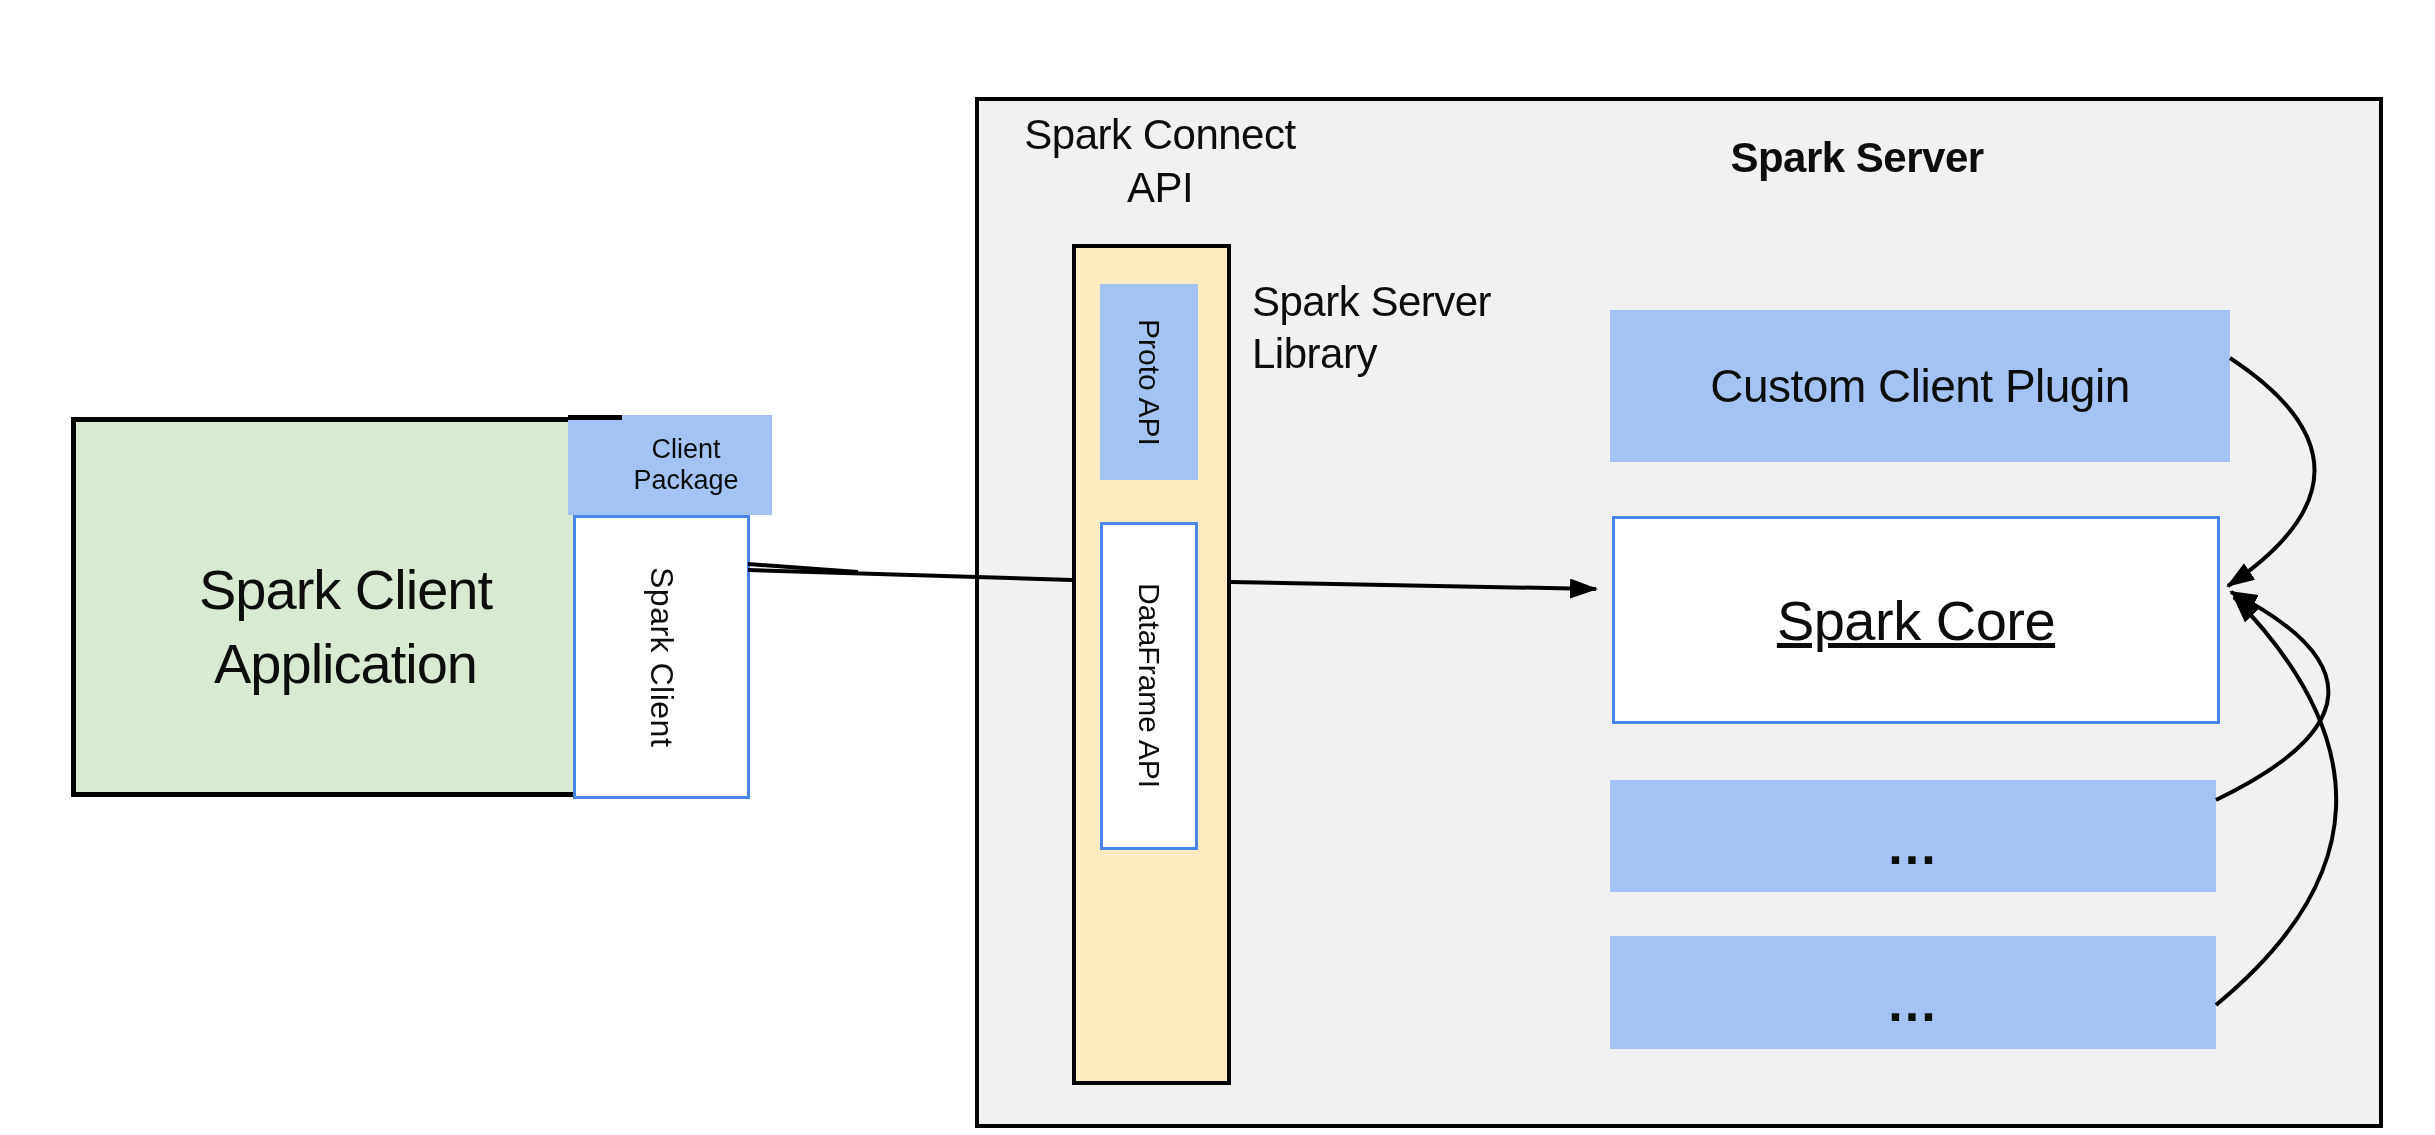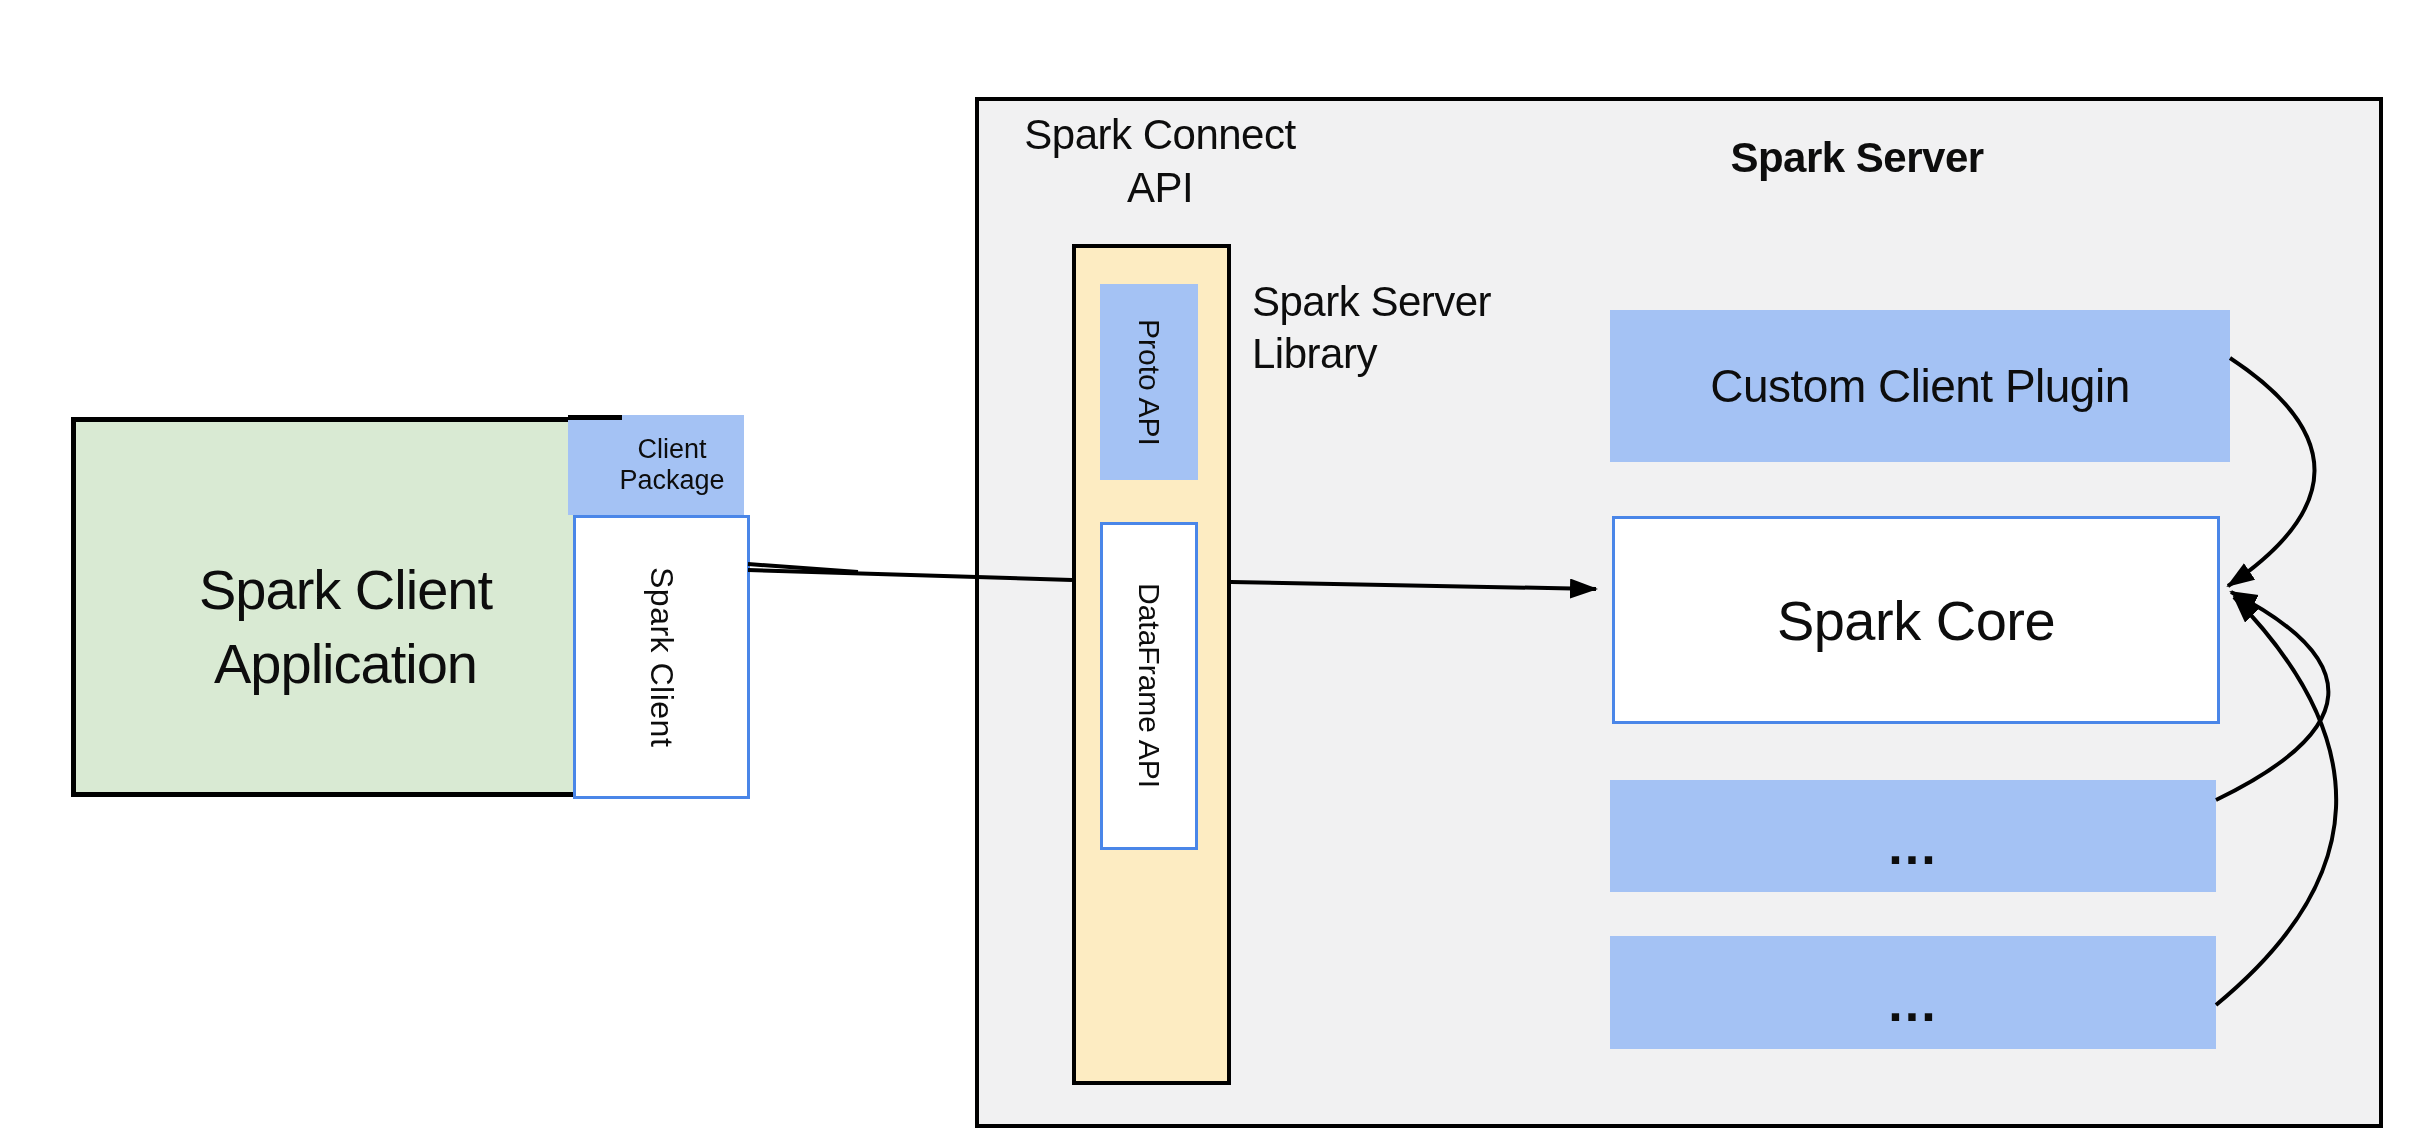--- a/index.html
+++ b/index.html
@@ -6,42 +6,42 @@
   .canvas{position:relative;width:2435px;height:1135px;background:#ffffff;overflow:hidden;
           font-family:"Liberation Sans", sans-serif;color:#0d0d0d;}
   .abs{position:absolute;box-sizing:border-box;margin-top:32px;}
   .center{display:flex;align-items:center;justify-content:center;text-align:center;}
   .preline{white-space:pre-line;}
 
   
   .green-box{left:71px;top:385px;width:549px;height:380px;background:#d9ead3;border:5px solid #000;z-index:1;}
   .green-label{left:71px;top:385px;width:549px;height:380px;z-index:2;font-size:56px;line-height:74px;
                letter-spacing:-1px;padding-top:40px;}
-  .client-pkg{left:568px;top:383px;width:176px;height:100px;background:#a4c2f4;z-index:3;
+  .client-pkg{left:568px;top:383px;width:204px;height:100px;background:#a4c2f4;z-index:3;
               font-size:27px;line-height:31px;padding-left:32px;}
   .white-client{left:573px;top:483px;width:177px;height:284px;background:#fff;border:3px solid #4a86e8;z-index:4;}
   .vtext{writing-mode:vertical-rl;text-orientation:mixed;}
   .white-client .vtext{font-size:32px;letter-spacing:0.5px;}
   .green-topline{left:568px;top:383px;width:54px;height:5px;background:#000;z-index:5;}
 
   
   .gray-box{left:975px;top:65px;width:1408px;height:1031px;background:#f1f1f2;border:4px solid #000;z-index:1;}
 
   .connect-title{left:1000px;top:76px;width:320px;height:106px;z-index:2;font-size:42px;line-height:53px;letter-spacing:-0.5px;}
   .server-title{left:1707px;top:100px;width:300px;height:52px;z-index:2;font-size:42px;line-height:52px;font-weight:bold;letter-spacing:-0.5px;}
 
   .yellow-box{left:1072px;top:212px;width:159px;height:841px;background:#fdecc2;border:4px solid #000;z-index:2;}
   .proto-box{left:1100px;top:252px;width:98px;height:196px;background:#a4c2f4;z-index:3;}
   .proto-box .vtext,.dataframe-box .vtext{font-size:30px;}
   .dataframe-box{left:1100px;top:490px;width:98px;height:328px;background:#fff;border:3px solid #4a86e8;z-index:3;}
 
   .server-lib-label{left:1252px;top:244px;width:280px;z-index:2;font-size:42px;line-height:52px;text-align:left;letter-spacing:-0.5px;}
 
   .plugin-box{left:1610px;top:278px;width:620px;height:152px;background:#a4c2f4;z-index:2;font-size:46px;letter-spacing:-0.5px;}
-  .core-box{left:1612px;top:484px;width:608px;height:208px;background:#fff;border:3px solid #4a86e8;z-index:2;font-size:56px;letter-spacing:-0.5px;}
+  .core-box{left:1612px;top:484px;width:608px;height:208px;background:#fff;border:3px solid #4a86e8;z-index:2;font-size:56px;letter-spacing:-0.5px;text-decoration:underline;}
   .dots-box1{left:1610px;top:748px;width:606px;height:112px;background:#a4c2f4;z-index:2;}
   .dots-box2{left:1610px;top:904px;width:606px;height:113px;background:#a4c2f4;z-index:2;}
   .dots{font-size:52px;font-weight:700;letter-spacing:2px;line-height:1;transform:translateY(10px);}
 
   svg.overlay{position:absolute;left:0;top:0;z-index:9;pointer-events:none;}
   .stroke{fill:none;stroke:#000;stroke-width:4;}
 </style>
 </head>
 <body>
 

